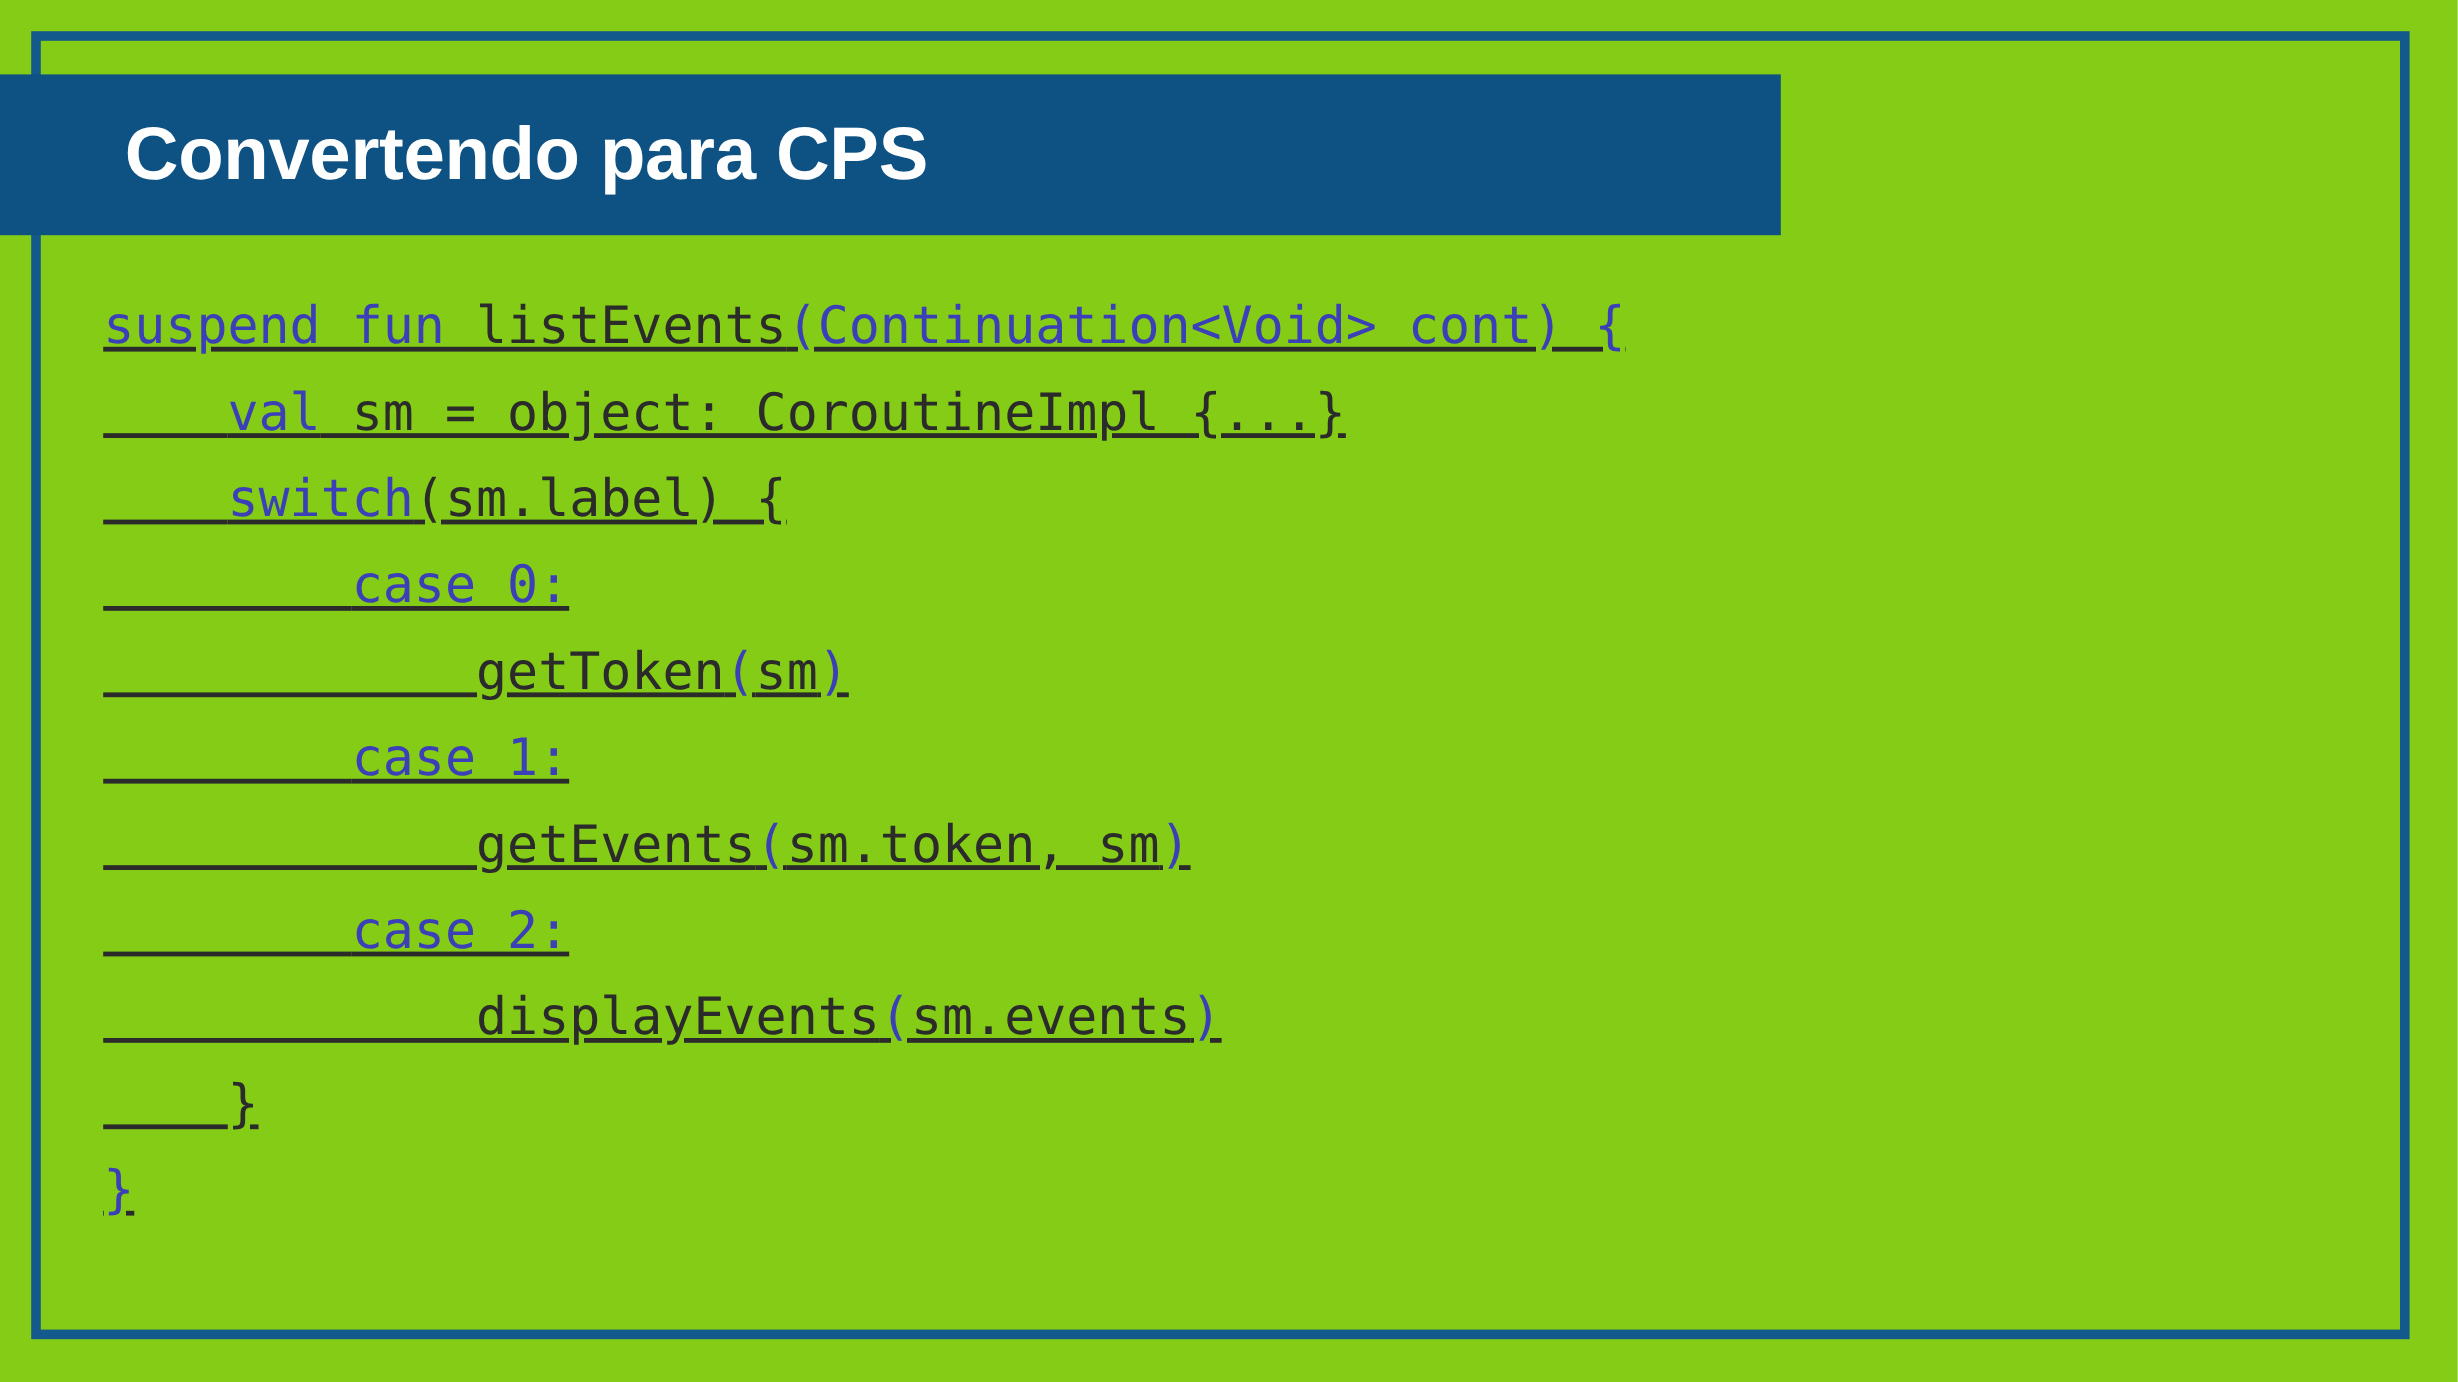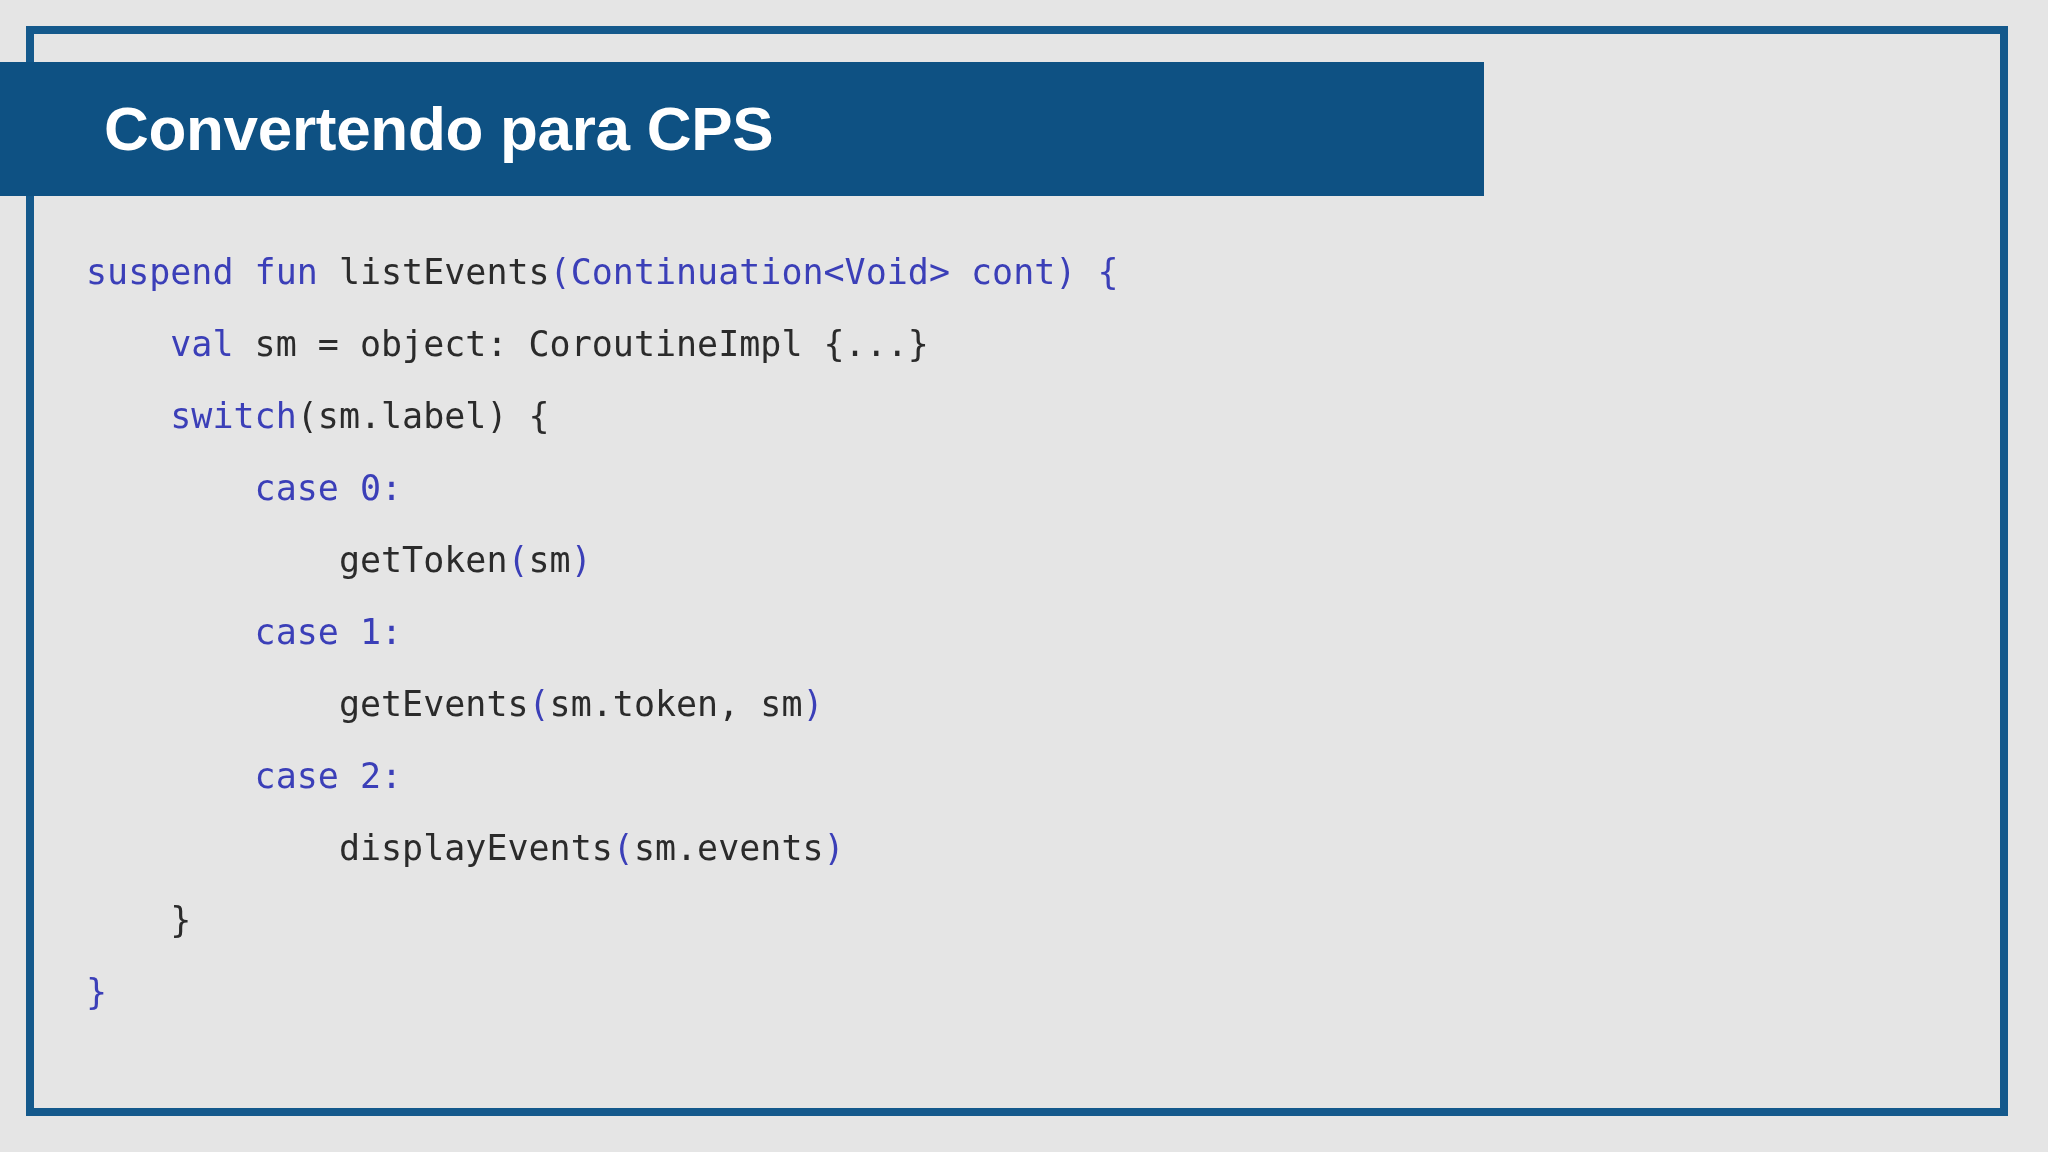--- a/index.html
+++ b/index.html
@@ -11,21 +11,21 @@
     width: 2048px;
     height: 1152px;
     overflow: hidden;
     font-family: "Liberation Sans", sans-serif;
   }
 
   .slide {
     position: relative;
     width: 2048px;
     height: 1152px;
-    background: #e5e5e5;
+    background: #84cc16;
   }
 
   
   .slide-frame {
     position: absolute;
     left: 26px;
     top: 26px;
     width: 1982px;
     height: 1090px;
     box-sizing: border-box;
@@ -59,25 +59,26 @@
   
   .code-area {
     position: absolute;
     left: 86px;
     top: 236px;
     right: 60px;
     bottom: 60px;
   }
   .code-block {
     font-family: "DejaVu Sans Mono", "Liberation Mono", monospace;
-    font-size: 35px;
+    font-size: 43px;
     line-height: 72px;
     white-space: pre;
     margin: 0;
     color: #2B2B2B;
+    text-decoration: underline;
   }
   .code-line {
     white-space: pre;
     display: block;
     height: 72px;
   }
   .tok-kw   { color: #3B3FB8; }
   .tok-id   { color: #2B2B2B; }
   .tok-punc { color: #3B3FB8; }
 </style>

